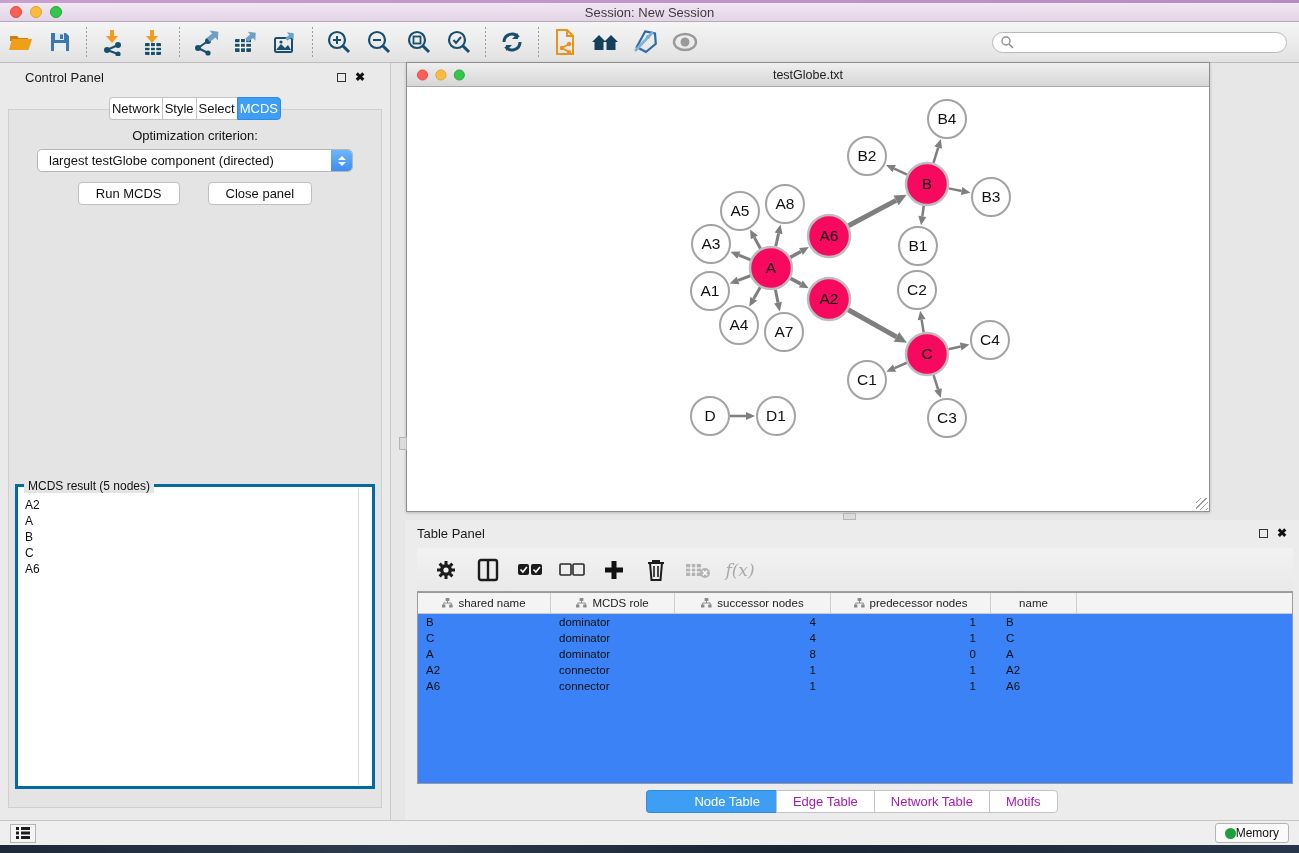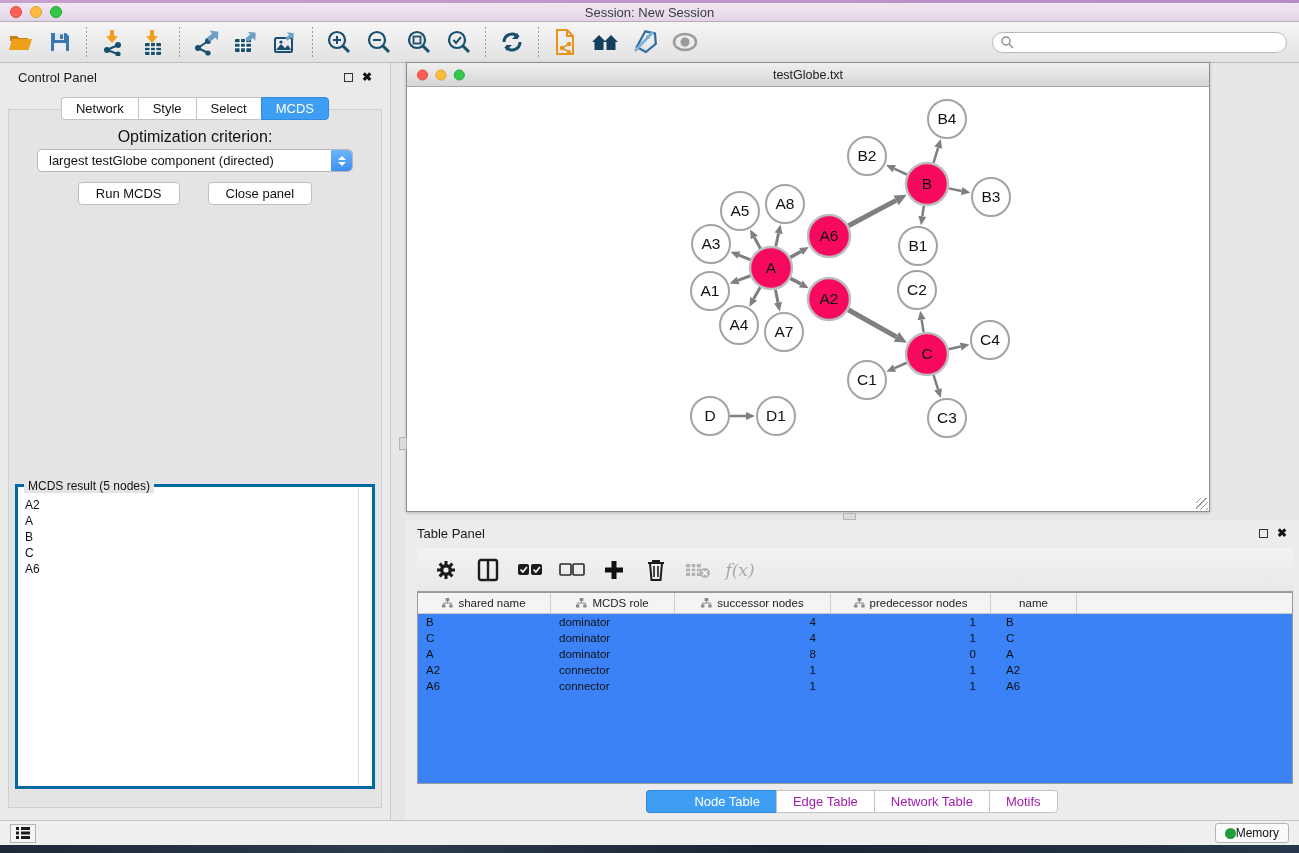--- a/index.html
+++ b/index.html
@@ -39,34 +39,34 @@
   #search-box input { border:none; outline:none; flex:1; font-size:12px;
     background:transparent; font-family:"Liberation Sans",sans-serif; }
 
   
   #workspace { position:absolute; left:391px; top:63px; width:908px; height:757px;
     background:#e7e7e7; }
 
   
   #control-panel { position:absolute; left:0; top:63px; width:391px; height:757px;
     background:#eaeaea; border-right:1px solid #c9c9c9; }
-  #cp-header { height:28px; display:flex; align-items:center; padding:0 18px; }
+  #cp-header { height:28px; display:flex; align-items:center; padding:0 25px; }
   #cp-title { font-size:13px; color:#1a1a1a; }
   .panel-header-icons { margin-left:auto; display:flex; gap:9px; align-items:center; }
   .float-icon { width:9px; height:9px; border:1.5px solid #333; }
   .close-icon { font-size:12px; font-weight:bold; color:#111; line-height:9px; }
   #cp-tabs { display:flex; justify-content:center; margin-top:6px; position:relative; z-index:2; }
-  .cp-tab { font-size:13px; padding:3px 14px; background:#fff; border:1px solid #c3c3c3;
+  .cp-tab { font-size:13px; padding:3px 2px; background:#fff; border:1px solid #c3c3c3;
     border-right:none; color:#111; }
   .cp-tab:first-child { border-radius:4px 0 0 4px; }
   .cp-tab:last-child { border-radius:0 4px 4px 0; border-right:1px solid #c3c3c3; }
   .cp-tab.active { background:#3e9ef4; border-color:#2f8ae0; color:#fff; }
   #cp-content { position:absolute; left:8px; right:8px; top:46px; bottom:12px;
     background:#e4e4e4; border:1px solid #cfcfcf; }
-  #opt-label { text-align:center; font-size:16px; color:#111; margin-top:18px; }
+  #opt-label { text-align:center; font-size:13px; color:#111; margin-top:18px; }
   #criterion-select { position:absolute; left:28px; right:28px; top:39px; height:23px;
     background:#fff; border:1px solid #b6b6b6; border-radius:5px;
     display:flex; align-items:center; overflow:hidden; }
   #criterion-value { flex:1; font-size:13px; padding-left:11px; color:#111;
     white-space:nowrap; }
   #criterion-stepper { width:21px; height:100%;
     background:linear-gradient(#6fb5fb,#3c8ef0); border-radius:0 4px 4px 0;
     display:flex; flex-direction:column; align-items:center; justify-content:center; gap:2px; }
   .chev-up { width:0; height:0; border-left:4px solid transparent;
     border-right:4px solid transparent; border-bottom:4px solid #fff; }

